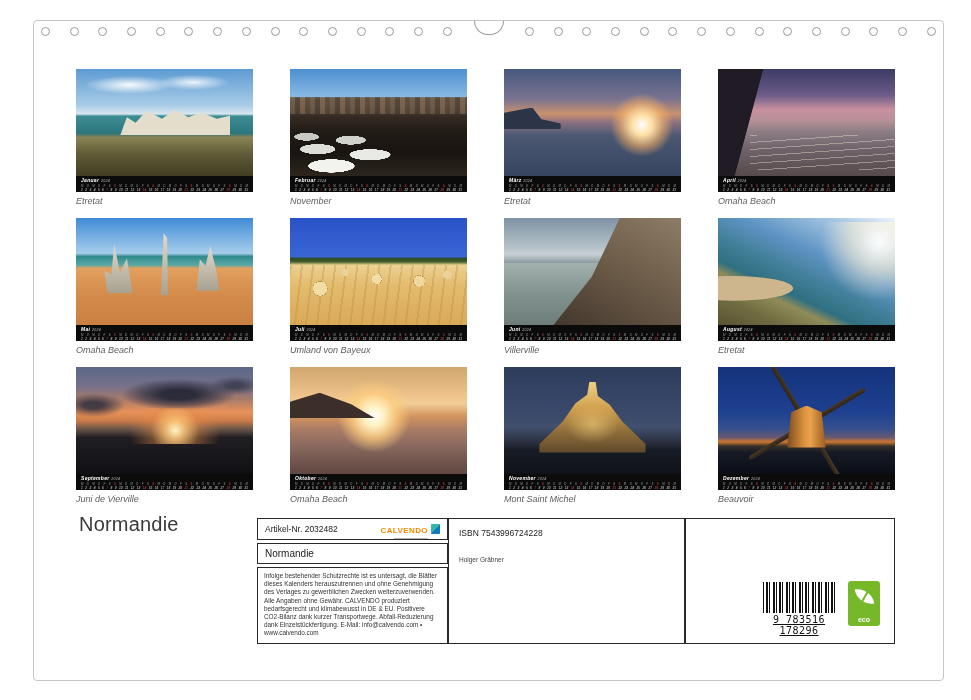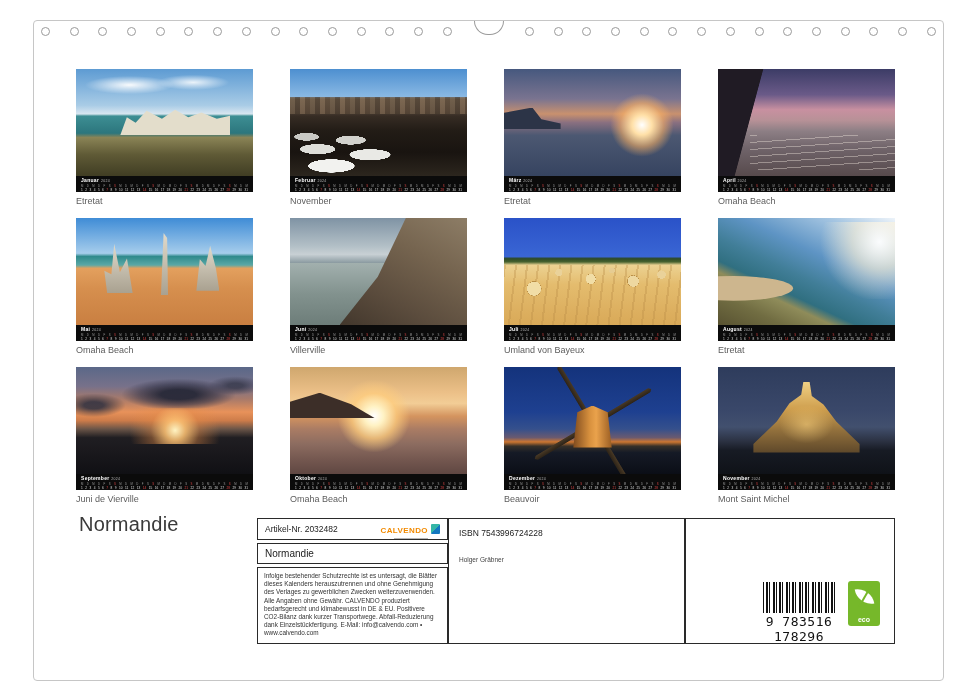--- a/index.html
+++ b/index.html
@@ -12,21 +12,21 @@
            display:flex; justify-content:space-between; align-items:center; }
   .hole  { width:9px; height:9px; border:1px solid #9a9a9a; border-radius:50%; background:#fff; }
   .hole-gap { width:34px; height:1px; }
   .hanger { position:absolute; left:50%; top:0; transform:translateX(-50%);
             width:30px; height:14px; border:1px solid #9a9a9a; border-top:none;
             border-radius:0 0 16px 16px; background:#fff; }
 
   
   .grid { position:absolute; left:42px; top:48px; display:grid;
           grid-template-columns:repeat(4,177px); column-gap:37px; row-gap:12px; }
-  .cell { width:207px; }
+  .cell { width:207px;font-style:italic; }
   .img  { position:relative; width:177px; height:107px; overflow:hidden; }
   .ft   { position:absolute; }
   .strip{ width:177px; height:16px; background:#0b0b0b; padding:2px 5px 1px; overflow:hidden; }
   .sm   { font-size:5px; line-height:5px; color:#fff; font-weight:bold; letter-spacing:.3px; }
   .sm .yr { font-weight:normal; font-size:3.5px; color:#bbb; }
   .strip-wd   { display:flex; justify-content:space-between; font-size:2.8px; line-height:3.4px; color:#9a9a9a; margin-top:1px; }
   .strip-days { display:flex; justify-content:space-between; font-size:3.2px; line-height:4px; color:#ddd; }
   .sun  { color:#d44; }
   .caption { margin-top:4px; font-size:9px; color:#5d5d5d; }
 
@@ -96,21 +96,21 @@
   .cal-logo-txt { text-align:left; }
   .cal-word { font-size:8px; font-weight:bold; color:#f28a00; letter-spacing:.4px; line-height:8px; }
   .cal-tag  { height:1.5px; width:34px; background:#b5b5b5; margin-top:1px; margin-left:auto; }
   .cal-ic   { width:9px; height:10px; border-radius:1px; background:linear-gradient(135deg,#35b6a6 0 48%,#1478c0 48% 100%); }
   .isbn   { position:absolute; left:10px; top:9px; font-size:8.5px; color:#222; }
   .author { position:absolute; left:10px; top:37px; font-size:6.5px; color:#444; }
   .publisher { position:absolute; left:106px; top:9px; font-size:8.5px; line-height:10px; color:#222; }
   .barcode { position:absolute; left:76px; top:63px; width:74px; text-align:center; }
   .bars { width:72px; height:31px; margin:0 auto; background-color:#fff;
           background:repeating-linear-gradient(90deg,#111 0 1px,#fff 1px 3px,#111 3px 5px,#fff 5px 6px,#111 6px 7px,#fff 7px 10px,#111 10px 12px,#fff 12px 13px); }
-  .bcnum { font-family:"DejaVu Sans Mono", monospace; font-size:13px; color:#111; letter-spacing:.5px; margin-top:1px; }
+  .bcnum { font-family:"DejaVu Sans Mono", monospace; font-size:10px; color:#111; letter-spacing:.5px; margin-top:1px;text-decoration:underline; }
   .eco { position:absolute; left:162px; top:62px; width:32px; height:45px; background:#76b82a; border-radius:3px;
          display:flex; flex-direction:column; align-items:center; justify-content:flex-end; padding-bottom:2px; }
   .eco-leaf { position:absolute; top:7px; left:8px; width:17px; height:17px; background:#fff;
               border-radius:0 100% 0 100%; transform:rotate(-10deg); }
   .eco-leaf::after { content:""; position:absolute; left:8px; top:-3px; width:1.5px; height:23px;
                      background:#76b82a; transform:rotate(40deg); }
   .eco-txt { font-size:7px; font-weight:bold; color:#fff; line-height:8px; }
 </style>
 </head>
 <body>
@@ -533,26 +533,26 @@
             <span class="sun">28</span>
             <span class="">29</span>
             <span class="">30</span>
             <span class="">31</span>
           </div>
       </div>
       <div class="caption">Omaha Beach</div>
     </div>
 
     <div class="cell">
-      <div class="img p6">
+      <div class="img p7">
+        <div class="ft b"></div>
         <div class="ft a"></div>
-        <div class="ft b"></div>
       </div>
       <div class="strip">
-        <div class="sm"><span>Juni</span> <span class="yr">2024</span></div>
+        <div class="sm"><span>Juli</span> <span class="yr">2024</span></div>
         <div class="strip-wd">
             <span class="">M</span>
             <span class="">D</span>
             <span class="">M</span>
             <span class="">D</span>
             <span class="">F</span>
             <span class="">S</span>
             <span class="sun">S</span>
             <span class="">M</span>
             <span class="">D</span>
@@ -606,30 +606,30 @@
             <span class="">24</span>
             <span class="">25</span>
             <span class="">26</span>
             <span class="">27</span>
             <span class="sun">28</span>
             <span class="">29</span>
             <span class="">30</span>
             <span class="">31</span>
           </div>
       </div>
-      <div class="caption">Villerville</div>
+      <div class="caption">Umland von Bayeux</div>
     </div>
 
     <div class="cell">
-      <div class="img p7">
+      <div class="img p6">
+        <div class="ft a"></div>
         <div class="ft b"></div>
-        <div class="ft a"></div>
       </div>
       <div class="strip">
-        <div class="sm"><span>Juli</span> <span class="yr">2024</span></div>
+        <div class="sm"><span>Juni</span> <span class="yr">2024</span></div>
         <div class="strip-wd">
             <span class="">M</span>
             <span class="">D</span>
             <span class="">M</span>
             <span class="">D</span>
             <span class="">F</span>
             <span class="">S</span>
             <span class="sun">S</span>
             <span class="">M</span>
             <span class="">D</span>
@@ -683,21 +683,21 @@
             <span class="">24</span>
             <span class="">25</span>
             <span class="">26</span>
             <span class="">27</span>
             <span class="sun">28</span>
             <span class="">29</span>
             <span class="">30</span>
             <span class="">31</span>
           </div>
       </div>
-      <div class="caption">Umland von Bayeux</div>
+      <div class="caption">Villerville</div>
     </div>
 
     <div class="cell">
       <div class="img p8">
         <div class="ft a"></div>
         <div class="ft b"></div>
       </div>
       <div class="strip">
         <div class="sm"><span>August</span> <span class="yr">2024</span></div>
         <div class="strip-wd">
@@ -918,26 +918,26 @@
             <span class="sun">28</span>
             <span class="">29</span>
             <span class="">30</span>
             <span class="">31</span>
           </div>
       </div>
       <div class="caption">Omaha Beach</div>
     </div>
 
     <div class="cell">
-      <div class="img p12">
+      <div class="img p11">
+        <div class="ft a"></div>
         <div class="ft b"></div>
-        <div class="ft a"></div>
       </div>
       <div class="strip">
-        <div class="sm"><span>Dezember</span> <span class="yr">2024</span></div>
+        <div class="sm"><span>November</span> <span class="yr">2024</span></div>
         <div class="strip-wd">
             <span class="">M</span>
             <span class="">D</span>
             <span class="">M</span>
             <span class="">D</span>
             <span class="">F</span>
             <span class="">S</span>
             <span class="sun">S</span>
             <span class="">M</span>
             <span class="">D</span>
@@ -991,30 +991,30 @@
             <span class="">24</span>
             <span class="">25</span>
             <span class="">26</span>
             <span class="">27</span>
             <span class="sun">28</span>
             <span class="">29</span>
             <span class="">30</span>
             <span class="">31</span>
           </div>
       </div>
-      <div class="caption">Beauvoir</div>
+      <div class="caption">Mont Saint Michel</div>
     </div>
 
     <div class="cell">
-      <div class="img p11">
+      <div class="img p12">
+        <div class="ft b"></div>
         <div class="ft a"></div>
-        <div class="ft b"></div>
       </div>
       <div class="strip">
-        <div class="sm"><span>November</span> <span class="yr">2024</span></div>
+        <div class="sm"><span>Dezember</span> <span class="yr">2024</span></div>
         <div class="strip-wd">
             <span class="">M</span>
             <span class="">D</span>
             <span class="">M</span>
             <span class="">D</span>
             <span class="">F</span>
             <span class="">S</span>
             <span class="sun">S</span>
             <span class="">M</span>
             <span class="">D</span>
@@ -1068,21 +1068,21 @@
             <span class="">24</span>
             <span class="">25</span>
             <span class="">26</span>
             <span class="">27</span>
             <span class="sun">28</span>
             <span class="">29</span>
             <span class="">30</span>
             <span class="">31</span>
           </div>
       </div>
-      <div class="caption">Mont Saint Michel</div>
+      <div class="caption">Beauvoir</div>
     </div>
 
   </div>
 
   <div class="title">Normandie</div>
 
   <div class="bx bxA">
     <span class="artikel">Artikel-Nr. 2032482</span>
     <span class="cal-logo">
       <span class="cal-logo-txt">

